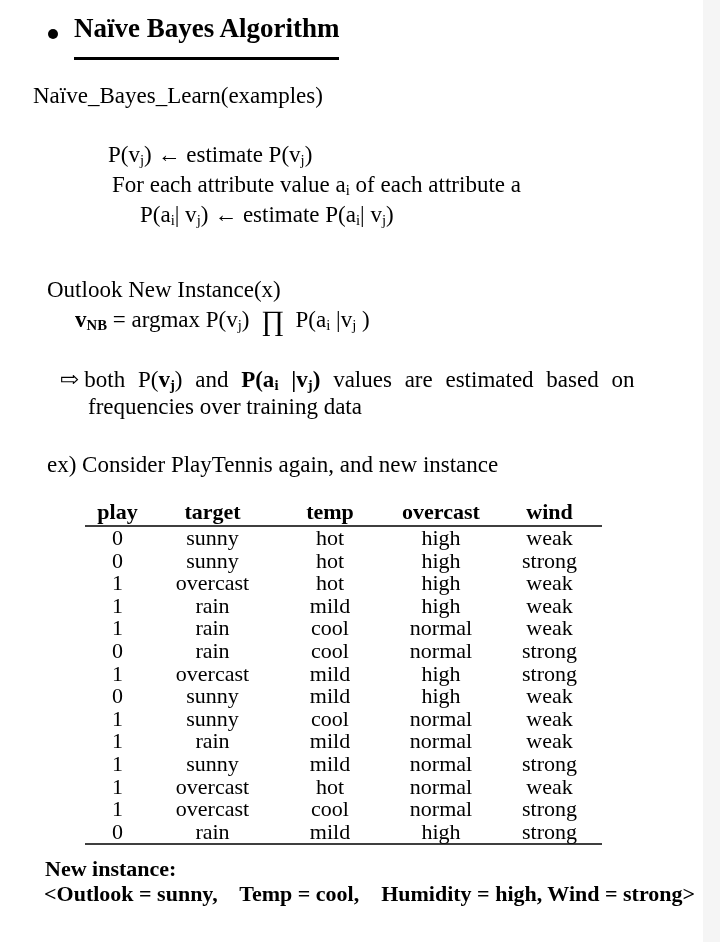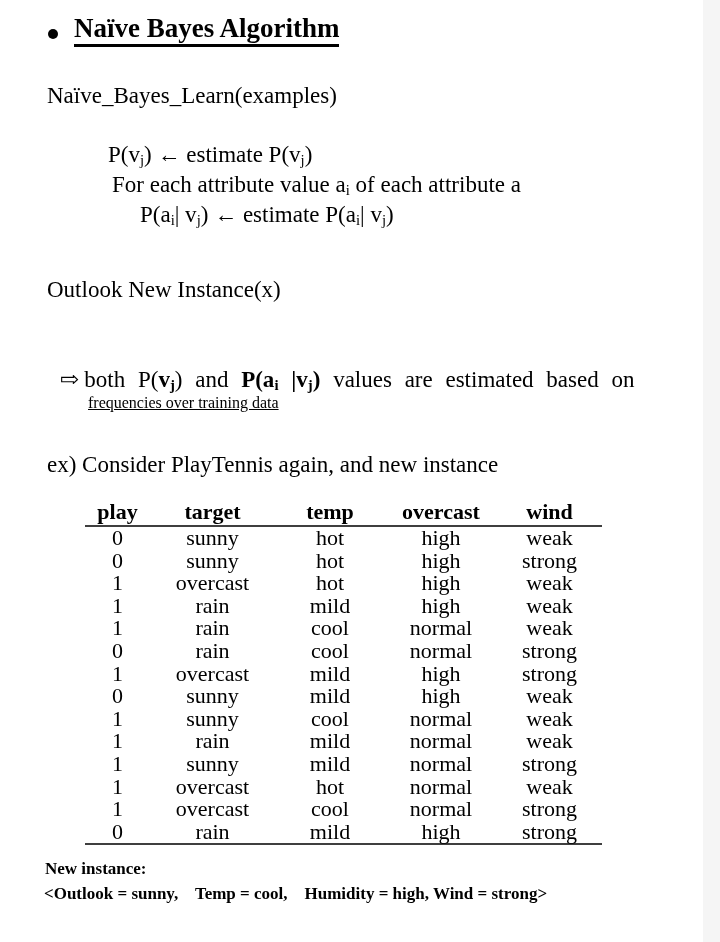--- a/index.html
+++ b/index.html
@@ -17,62 +17,63 @@
   }
   .abs{position:absolute;white-space:nowrap;}
   .bullet{
     position:absolute;left:48px;top:29px;width:10px;height:10px;
     border-radius:50%;background:#000;
   }
   .title{
     position:absolute;left:74px;top:13px;
     font-size:27px;font-weight:bold;line-height:31px;
   }
-  .title .underline{border-bottom:3px solid #000;padding-bottom:1px;}
+  .title .underline{border-bottom:3px solid #000;padding-bottom:14px;}
   .body-line{font-size:23px;line-height:28px;}
   .formula-line{font-size:23px;line-height:30px;white-space:pre;}
   .sub{font-size:0.64em;vertical-align:-0.22em;}
   .b{font-weight:bold;}
   .arrow{font-weight:bold;}
   .bigarrow{margin-right:5px;}
   .prod{font-size:1.22em;line-height:1;vertical-align:-0.12em;}
   .note1{font-size:23px;word-spacing:7px;}
-  .note2{font-size:16px;text-decoration:underline;}
+  .note2{font-size:23px;}
   .tbl{
     position:absolute;left:85px;top:498px;width:517px;
     font-size:22px;
   }
   .tbl-grid{
     display:grid;
     grid-template-columns:65px 125px 110px 112px 105px;
   }
   .tbl-head .cell{line-height:27px;font-weight:bold;}
   .tbl-body .cell{line-height:22.6px;}
   .cell{text-align:center;}
   .tbl-rule{border-top:2px solid #3f3f3f;height:0;}
-  .bold-line{font-weight:bold;font-size:17px;line-height:25px;}
+  .bold-line{font-weight:bold;font-size:22px;line-height:25px;}
   .pre{white-space:pre;text-align:right;}
 </style>
 </head>
 <body>
 
 <div class="page">
   <div class="edge-right"></div>
 
   <div class="bullet"></div>
   <div class="title">
     <span class="underline">Naïve Bayes Algorithm</span>
   </div>
 
-  <div class="abs body-line" style="left:47px;top:82px">Naïve_Bayes_Learn(examples)</div>
+  <div class="abs body-line" style="left:33px;top:82px">Naïve_Bayes_Learn(examples)</div>
   <div class="abs body-line" style="left:108px;top:141px"><span>P(v</span><span class="sub">j</span><span>) </span><span class="arrow">←</span><span> estimate P(v</span><span class="sub">j</span><span>)</span></div>
   <div class="abs body-line" style="left:112px;top:171px"><span>For each attribute value a</span><span class="sub">i</span><span> of each attribute a</span></div>
   <div class="abs body-line" style="left:140px;top:201px"><span>P(a</span><span class="sub">i</span><span>| v</span><span class="sub">j</span><span>) </span><span class="arrow">←</span><span> estimate P(a</span><span class="sub">i</span><span>| v</span><span class="sub">j</span><span>)</span></div>
 
   <div class="abs body-line" style="left:47px;top:276px">Outlook New Instance(x)</div>
+  <div class="abs formula-line" style="left:75px;top:305px"><span class="b">v</span><span class="sub b">NB</span><span> = argmax P(v</span><span class="sub">j</span><span>)  </span><span class="prod">∏</span><span>  P(a</span><span class="sub">i</span><span> |v</span><span class="sub">j</span><span> )</span></div>
 
   <div class="abs note1" style="left:60px;top:366px"><span class="bigarrow">⇨</span><span>both P(</span><span class="b">v</span><span class="sub b">j</span><span>) and </span><span class="b">P(a</span><span class="sub b">i</span><span class="b"> |v</span><span class="sub b">j</span><span class="b">)</span><span> values are estimated based on</span></div>
   <div class="abs note2" style="left:88px;top:394px">frequencies over training data</div>
 
   <div class="abs body-line" style="left:47px;top:451px">ex) Consider PlayTennis again, and new instance</div>
 
   <div class="tbl">
     <div class="tbl-grid tbl-head">
         <div class="cell">play</div>
         <div class="cell">target</div>

